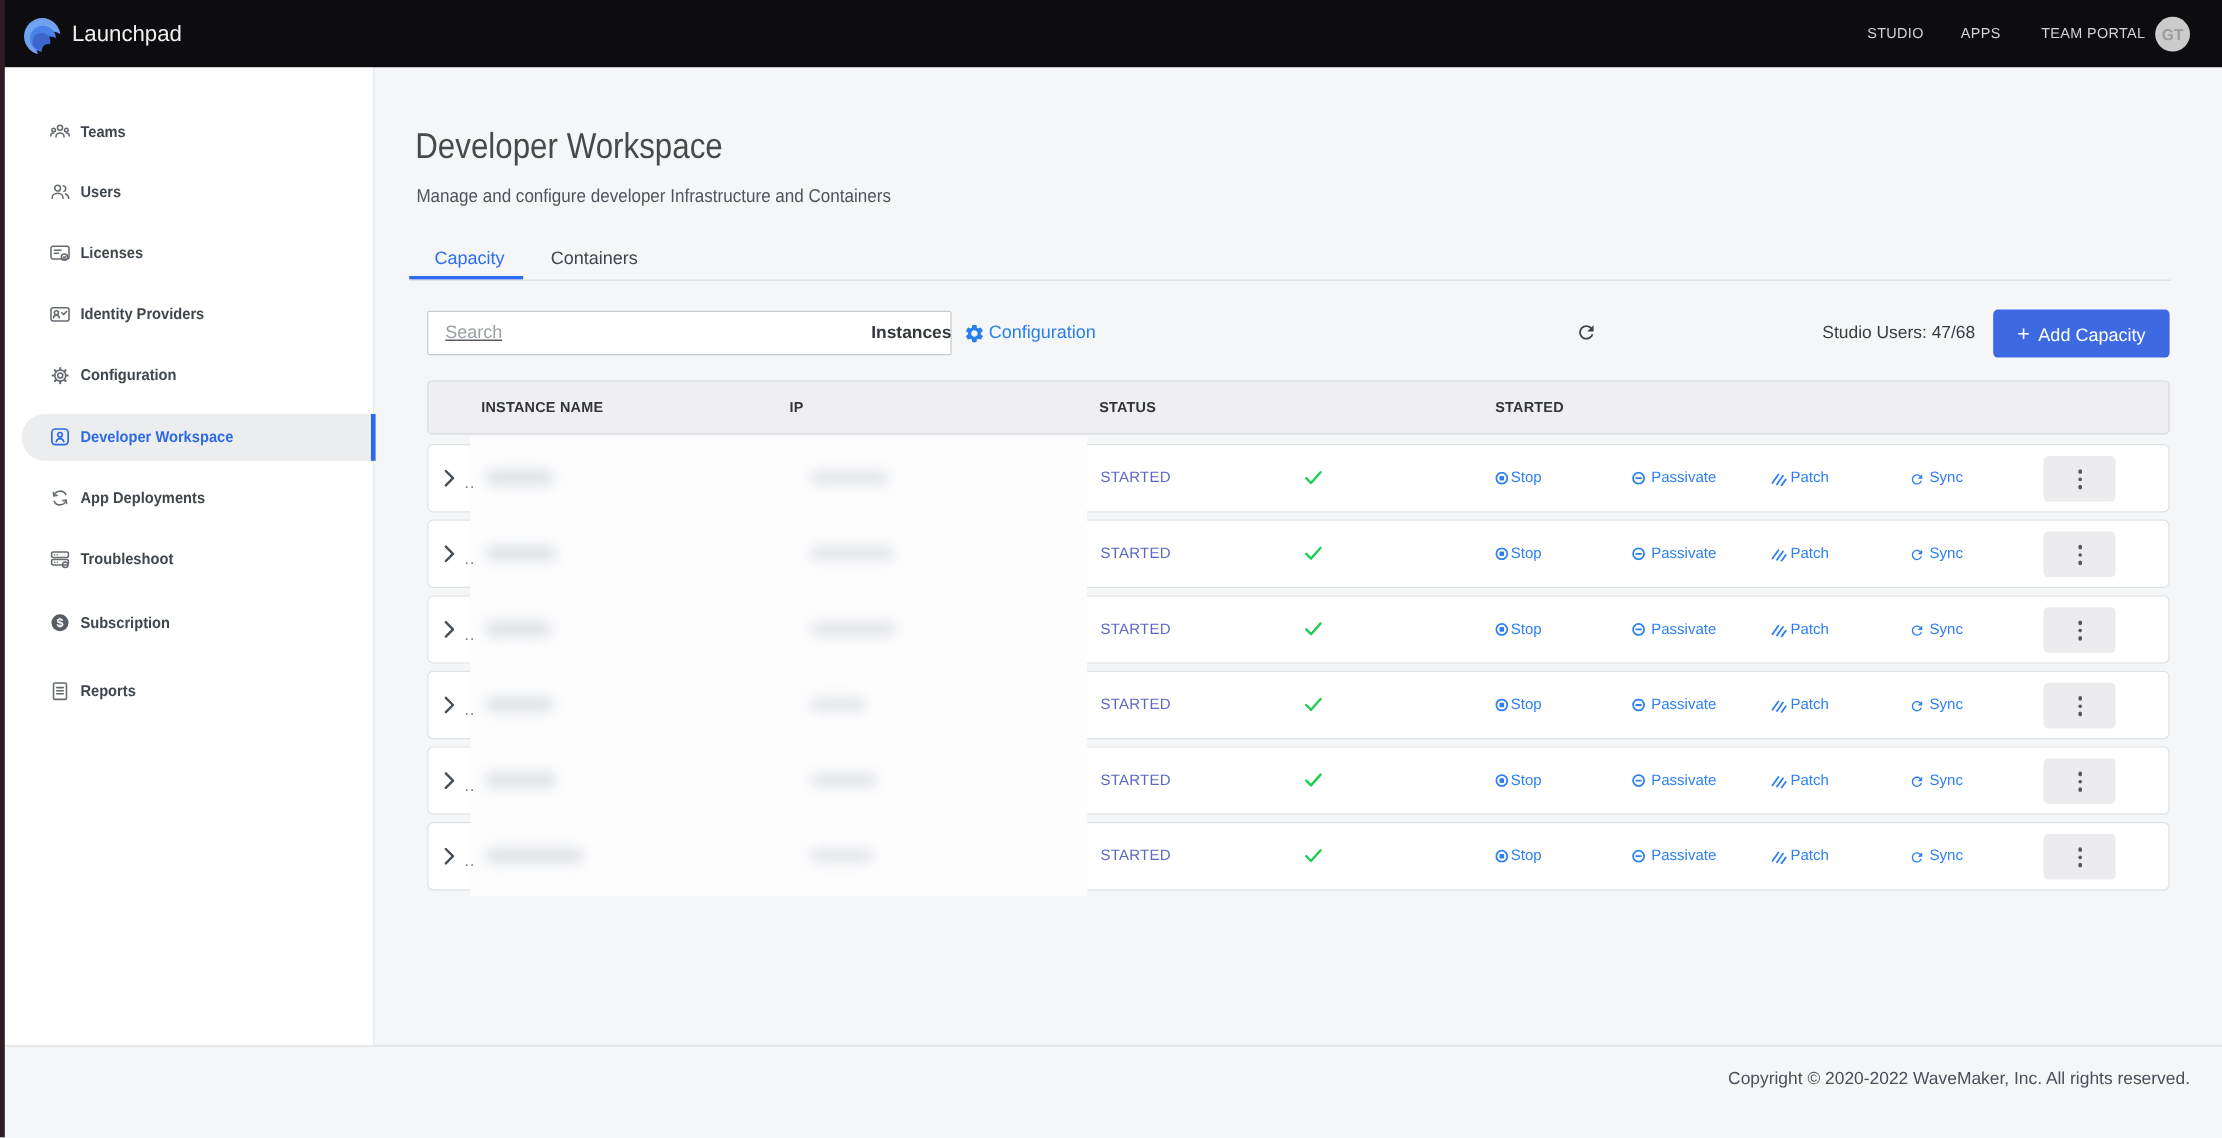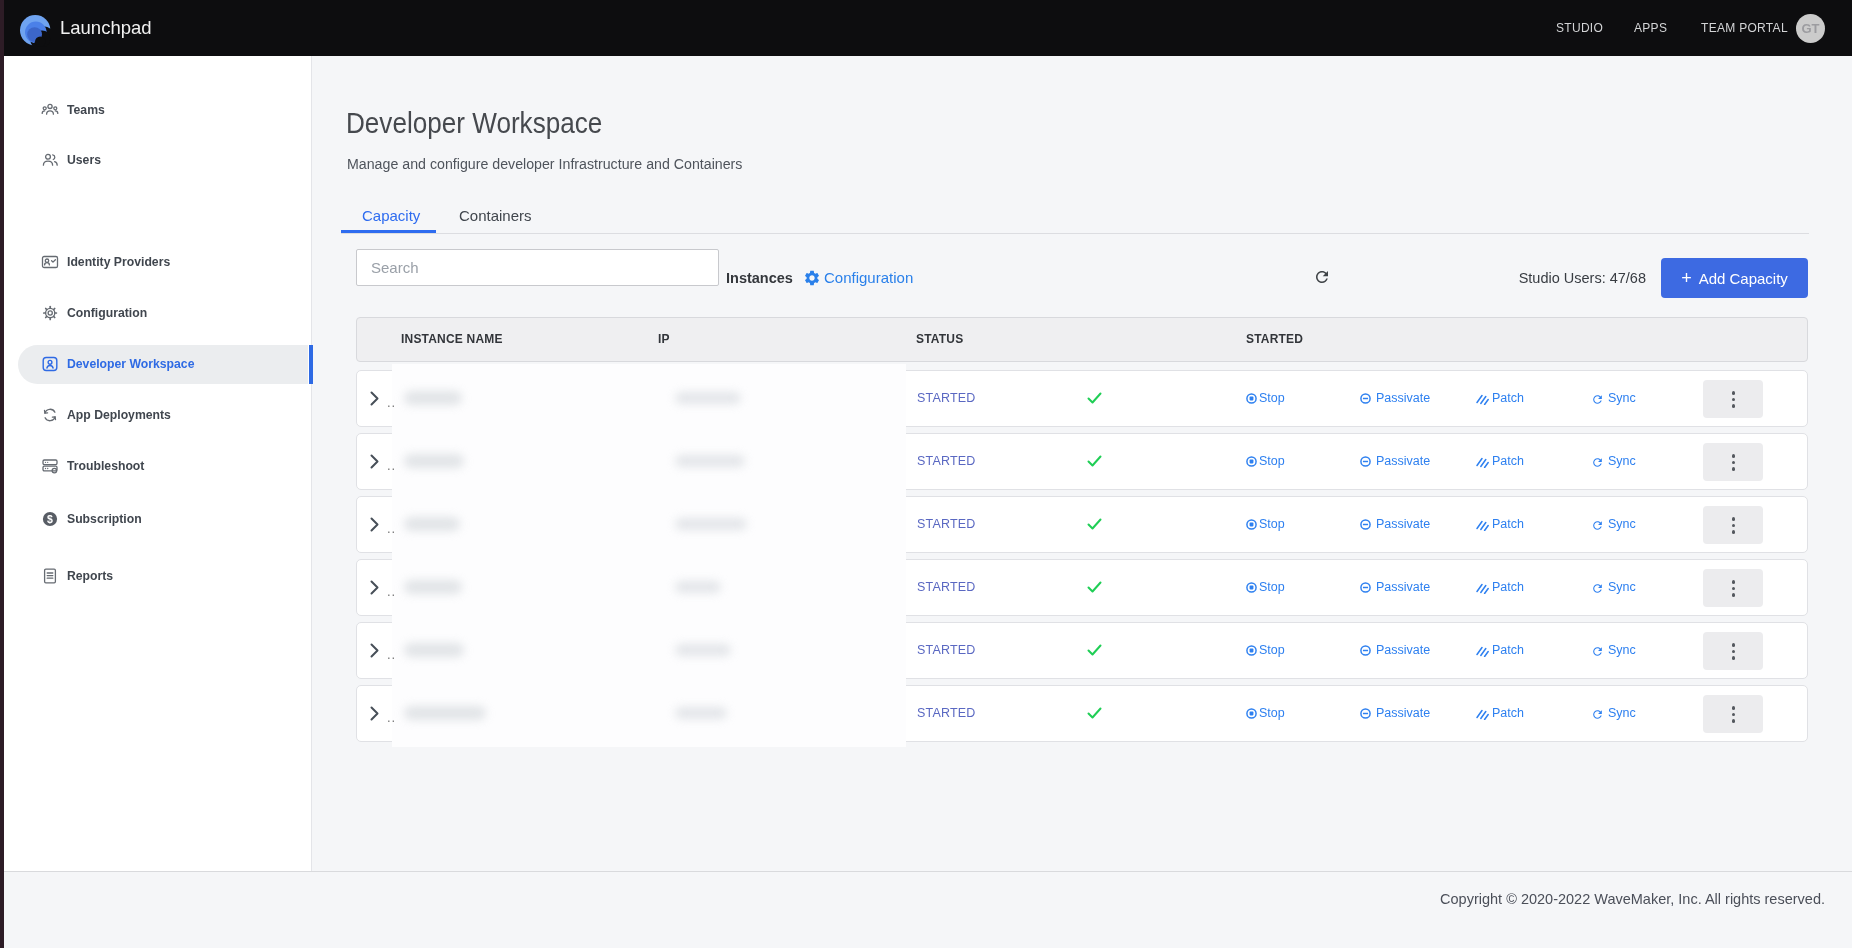--- a/index.html
+++ b/index.html
@@ -18,21 +18,21 @@
 .mi svg { position:absolute; left:41px; top:11px; }
 .pill { position:absolute; left:18px; top:289px; width:290px; height:39px; background:#ebedef; border-radius:19.5px 0 0 19.5px; }
 .pillbar { position:absolute; left:309px; top:289px; width:4px; height:39px; background:#2e6ae4; }
 
 .h1 { position:absolute; left:346px; top:103px; font-size:30px; line-height:40px; color:#46494e; transform:scaleX(.87); transform-origin:left center; }
 .sub { position:absolute; left:347px; top:152px; font-size:15.5px; line-height:24px; color:#4f545c; transform:scaleX(.916); transform-origin:left center; }
 .tab1 { position:absolute; left:362px; top:204px; font-size:15px; line-height:24px; color:#2e6cf0; }
 .tab2 { position:absolute; left:459px; top:204px; font-size:15px; line-height:24px; color:#41464d; }
 .tabind { position:absolute; left:341px; top:230px; width:95px; height:3px; background:#2e6cf0; }
 .tabline { position:absolute; left:341px; top:233px; width:1468px; height:1px; background:#dcdde1; }
-.search { position:absolute; left:356px; top:249px; width:363px; height:37px; background:#fff; border:1px solid #c8c9cd; border-radius:2px; font-size:15px; color:#333; padding-left:14px; outline:none; font-family:"Liberation Sans", sans-serif; }
+.search { position:absolute; left:356px; top:259px; width:437px; height:37px; background:#fff; border:1px solid #c8c9cd; border-radius:2px; font-size:15px; color:#333; padding-left:14px; outline:none; font-family:"Liberation Sans", sans-serif;text-decoration:underline; }
 .search::placeholder { color:#9aa0a8; }
 .instances { position:absolute; left:726px; top:258px; line-height:40px; font-size:14.5px; font-weight:bold; color:#34373c; }
 .cfglink { position:absolute; left:824px; top:258px; line-height:40px; font-size:15px; color:#2a80ea; }
 .studiousers { position:absolute; right:206px; top:258px; line-height:40px; font-size:14.5px; color:#383c42; }
 .addbtn { position:absolute; left:1661px; top:258px; width:147px; height:40px; background:#3d6ae2; border-radius:4px; color:#fff; font-size:15px; text-align:center; line-height:40px; }
 .addbtn .plus { font-size:18px; font-weight:400; margin-right:7px; }
 
 .thead { position:absolute; left:356px; top:317px; width:1452px; height:45px; background:#efeff1; border:1px solid #d8d9dd; border-radius:4px; }
 .th { position:absolute; top:317px; line-height:45px; font-size:12px; font-weight:bold; color:#32353a; letter-spacing:.2px; }
 .row { position:absolute; left:356px; width:1452px; height:57px; background:#fff; border:1px solid #e0e1e5; border-radius:5px; }
@@ -88,20 +88,30 @@
   </div>
   <div class="mi" style="top:84px">
     <svg width="18" height="18" viewBox="0 0 18 18" class="icon-stroke">
         <circle cx="7" cy="5.8" r="2.4"></circle>
         <path d="M2.4,14.2c0-2.5,2-4.1,4.6-4.1s4.6,1.6,4.6,4.1"></path>
         <path d="M11.7,3.8c1.2,0.2,2.1,1.2,2.1,2.4c0,1-0.6,1.9-1.5,2.3"></path>
         <path d="M13.6,10.6c1.6,0.5,2.6,1.8,2.6,3.6"></path>
       </svg>
     <div class="lbl">Users</div>
   </div>
+  <div class="mi" style="top:135px">
+    <svg width="18" height="18" viewBox="0 0 18 18" class="icon-stroke">
+        <rect x="1.5" y="3.2" width="15" height="10.6" rx="1.6"></rect>
+        <path d="M4.3,6.5h5.5"></path>
+        <path d="M4.3,9h3.5"></path>
+        <circle cx="12.7" cy="12.2" r="2.6"></circle>
+        <path d="M12,12.2l0.6,0.6l1-1.1"></path>
+      </svg>
+    <div class="lbl">Licenses</div>
+  </div>
   <div class="mi" style="top:186px">
     <svg width="18" height="18" viewBox="0 0 18 18" class="icon-stroke">
         <rect x="1.5" y="3.5" width="15" height="11" rx="1.6"></rect>
         <circle cx="6" cy="7.7" r="1.7"></circle>
         <path d="M3.6,11.9c0-1.3,1.1-2.2,2.4-2.2s2.4,0.9,2.4,2.2"></path>
         <path d="M10.6,7.7l1.4,1.4l2.4-2.4"></path>
       </svg>
     <div class="lbl">Identity Providers</div>
   </div>
   <div class="mi" style="top:237px">

